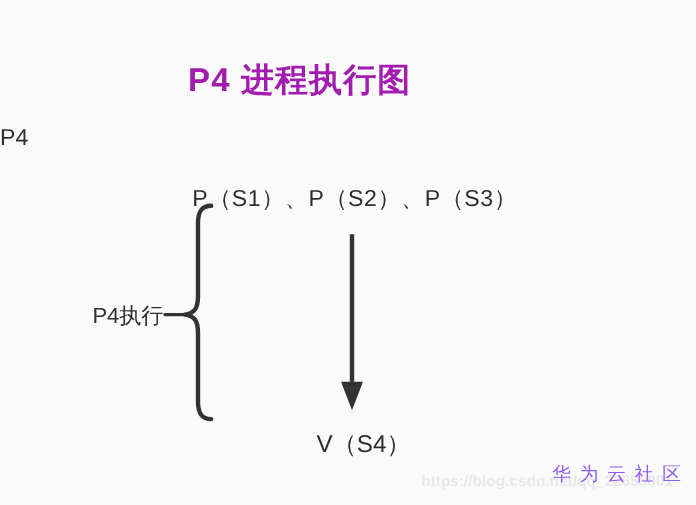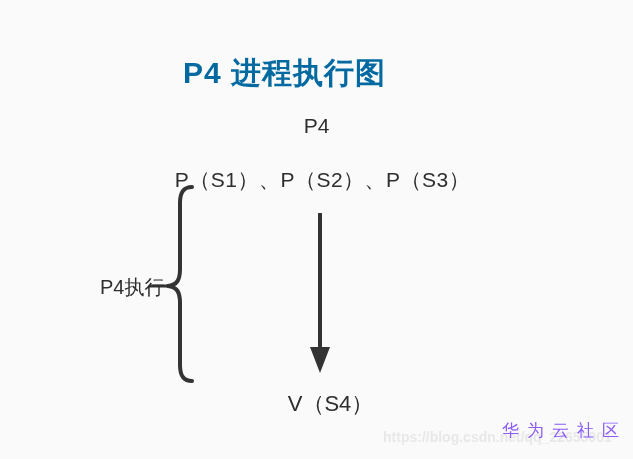--- a/index.html
+++ b/index.html
@@ -12,34 +12,33 @@
     position: relative;
     width: 633px;
     height: 459px;
     background: #fafafa;
     overflow: hidden;
     color: #2e2e2e;
   }
   .title {
     position: absolute;
     top: 53px;
-    left: 12px;
+    left: 0;
     width: 545px;
     text-align: center;
     font-size: 30px;
     font-weight: 700;
     letter-spacing: 1px;
-    color: #0369a1;
+    color: #a21caf;
   }
   .node-p4 {
     position: absolute;
     top: 114px;
     left: 0;
     width: 633px;
-    text-align: center;
     font-size: 21px;
     color: #2e2e2e;
   }
   .p-row {
     position: absolute;
     top: 166px;
     left: 0;
     width: 633px;
     text-align: center;
     font-size: 21px;
@@ -49,21 +48,21 @@
   }
   .brace-svg {
     position: absolute;
     left: 146px;
     top: 184px;
     width: 50px;
     height: 200px;
   }
   .exec-label {
     position: absolute;
-    left: 100px;
+    left: 84px;
     top: 274px;
     font-size: 20px;
     color: #2e2e2e;
     white-space: nowrap;
     text-align: center;
   }
   .arrow-svg {
     position: absolute;
     left: 306px;
     top: 211px;

